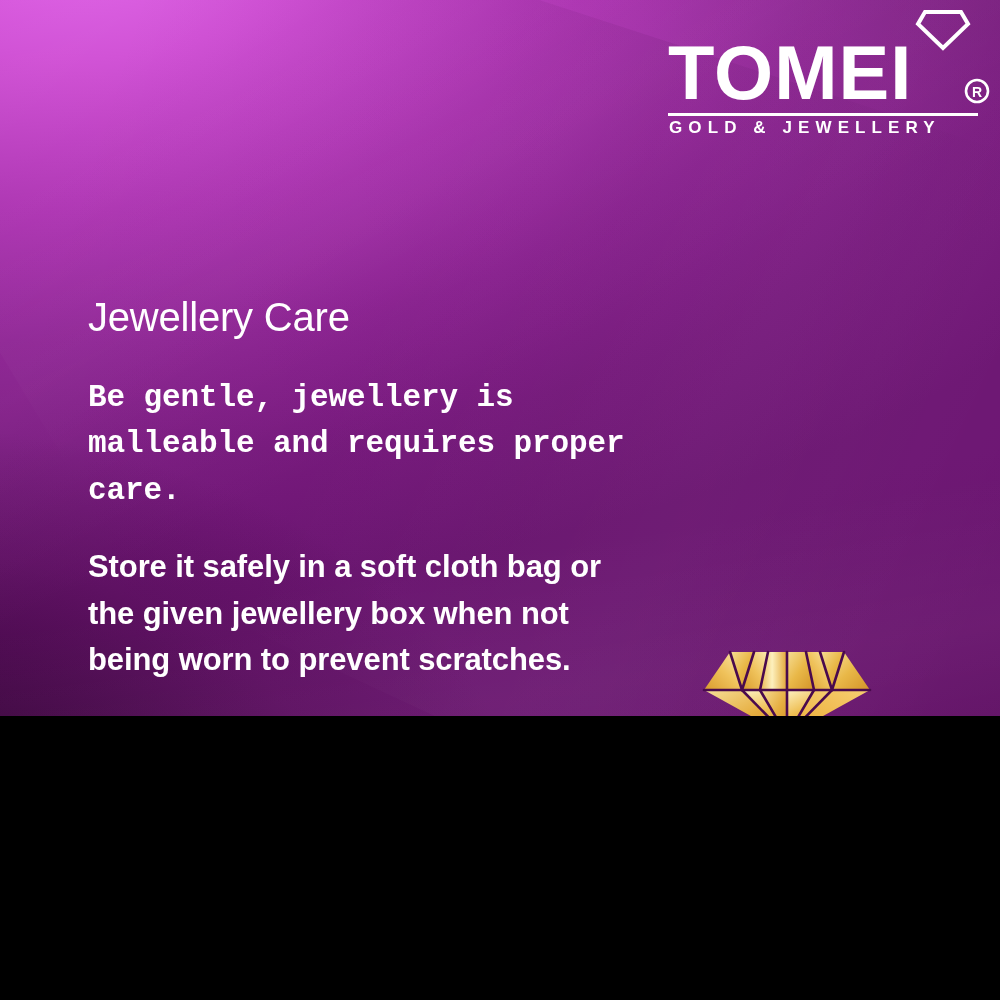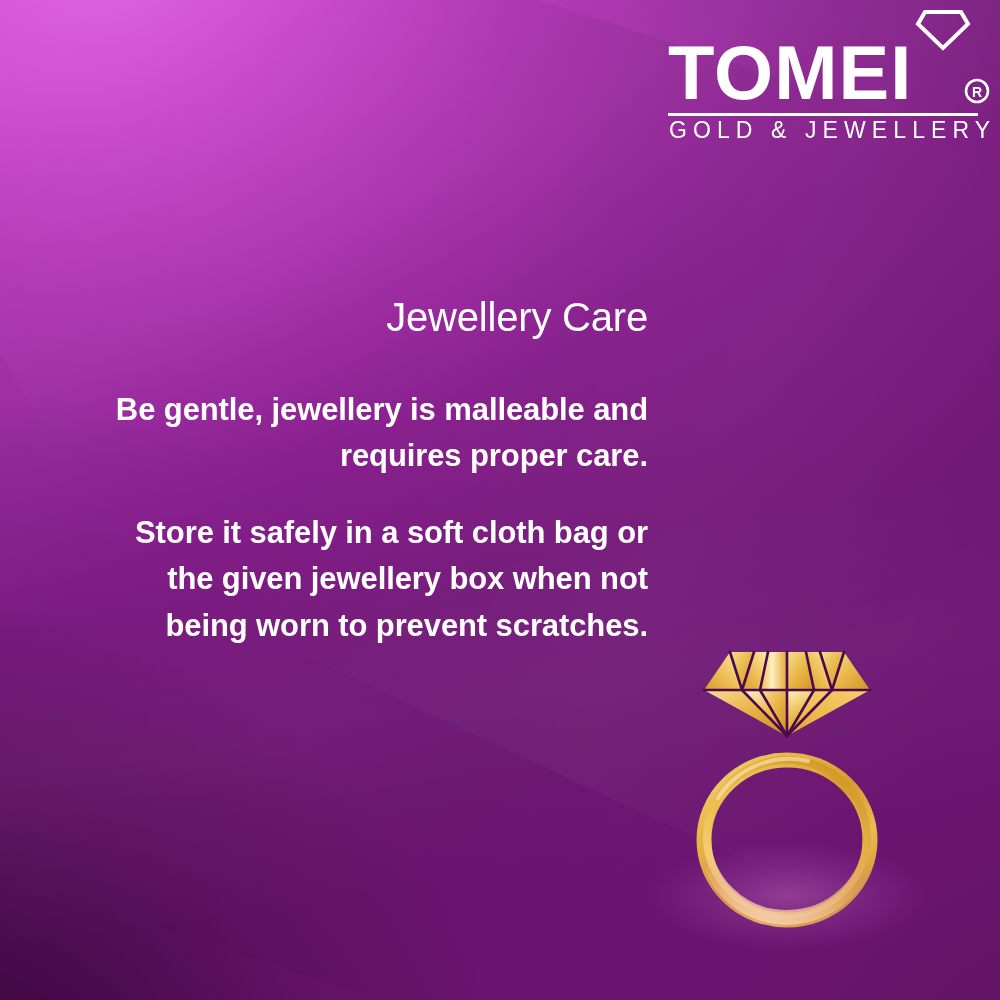--- a/index.html
+++ b/index.html
@@ -3,21 +3,21 @@
 <meta charset="utf-8">
 <style>
   html, body {
     margin: 0;
     padding: 0;
     background: #000;
   }
   #poster {
     position: relative;
     width: 1000px;
-    height: 1000px;
+    height: 716px;
     overflow: hidden;
     font-family: "Liberation Sans", sans-serif;
     background: #a21caf;
   }
 
   
   .bg-base {
     position: absolute;
     inset: 0;
     background:
@@ -90,47 +90,47 @@
     left: 0px;
     top: 105px;
     width: 310px;
     height: 3px;
     background: #ffffff;
   }
   .logo-tagline {
     position: absolute;
     left: 1px;
     top: 111px;
-    font-size: 23px;
-    font-weight: normal;
+    font-size: 17px;
+    font-weight: bold;
     color: #ffffff;
     letter-spacing: 6.1px;
     white-space: nowrap;
     line-height: 1;
   }
 
   
-  .copy { position: absolute; left: 88px; top: 295px; width: 560px; text-align: right; }
+  .copy { position: absolute; left: 88px; top: 295px; width: 560px; }
   .headline {
     font-size: 40px;
     font-weight: normal;
     color: #ffffff;
     line-height: 1.12;
     letter-spacing: -0.2px;
     margin: 0;
   }
   .para {
     font-size: 31px;
     font-weight: bold;
     color: #ffffff;
     line-height: 1.50;
     letter-spacing: -0.1px;
     margin: 0;
   }
-  .para.p1 { margin-top: 47px; }
+  .para.p1 { margin-top: 35px; font-family: Liberation Mono, monospace; }
   .para.p2 { margin-top: 30px; }
 
   
   .ring-art { position: absolute; left: 688px; top: 638px; width: 200px; height: 290px; }
   .ring-glow {
     position: absolute;
     left: -90px;
     top: 190px;
     width: 380px;
     height: 150px;

